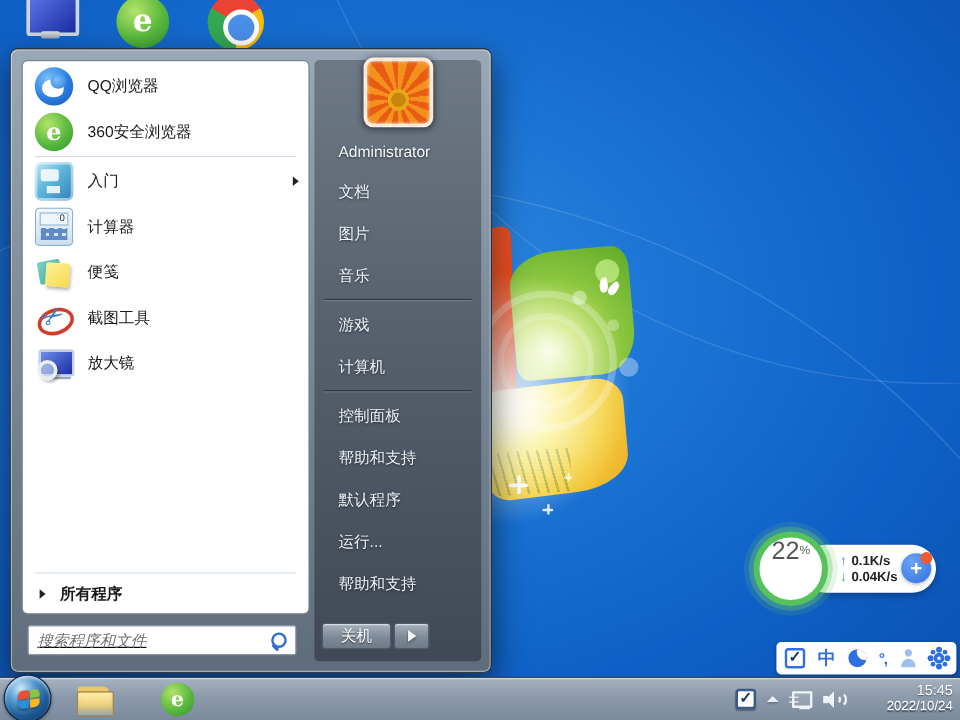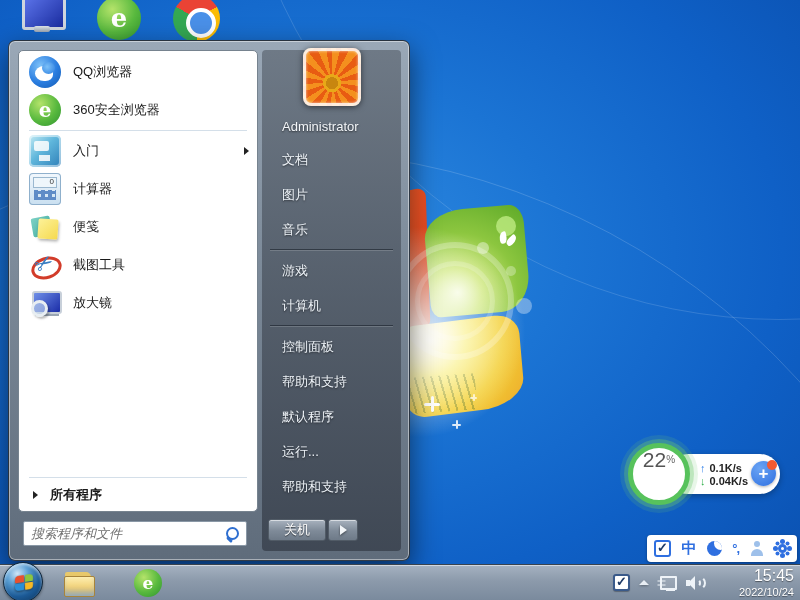--- a/index.html
+++ b/index.html
@@ -84,21 +84,21 @@
     font-size:13px; color:#1a1a1a; cursor:default; }
   .mi-label { flex:1; }
   .lsep { border-top:1px solid #d4dfe9; margin:1px 10px; }
   .spacer { flex:1; }
   .sub-arrow { width:0; height:0; border-top:4px solid transparent; border-bottom:4px solid transparent;
     border-left:5px solid #222; }
   .all-programs { height:32px; display:flex; align-items:center; gap:12px; padding-left:14px;
     font-size:13px; font-weight:bold; color:#1a1a1a; }
   .search-row { margin-top:9px; padding-left:5px; }
   .search-box { width:224px; height:25px; background:#fff; border:1px solid #8a98a6; border-radius:2px;
-    display:flex; align-items:center; padding:0 5px 0 7px; }
+    display:flex; align-items:center; padding:0 5px 0 7px;text-decoration:underline; }
   .search-box input { flex:1; border:none; outline:none; background:transparent; font-size:13px;
     color:#333; font-family:"Liberation Sans",sans-serif; min-width:0; }
   .search-box input::placeholder { font-style:italic; color:#707070; }
   .mag-icon { width:16px; height:16px; position:relative; flex:0 0 16px; }
   .mag-icon::before { content:""; position:absolute; right:2px; top:1px; width:9px; height:9px;
     border:2px solid #2f6fd0; border-radius:50%; }
   .mag-icon::after { content:""; position:absolute; left:1px; bottom:1px; width:7px; height:3px;
     background:#2f6fd0; border-radius:2px; transform:rotate(45deg); }
 
   .sm-right { flex:1; margin-left:4px; display:flex; flex-direction:column;
@@ -267,21 +267,21 @@
     background:#eef3f8; }
   .tray-vol::after { content:""; position:absolute; left:2px; top:1px; width:0; height:0;
     border-top:7px solid transparent; border-bottom:7px solid transparent;
     border-right:7px solid #eef3f8; }
   .vol-arc { position:absolute; border:2px solid transparent; border-right-color:#eef3f8;
     border-radius:50%; }
   .vol-arc.a1 { left:7px; top:4px; width:8px; height:8px; }
   .vol-arc.a2 { left:6px; top:1px; width:14px; height:14px; }
   .tray-clock { width:84px; text-align:right; color:#fff; text-shadow:0 1px 1px rgba(0,0,0,.45);
     line-height:1.25; padding-right:3px; }
-  .tray-time { font-size:16px; }
+  .tray-time { font-size:12px; }
   .tray-date { font-size:11px; }
 </style>
 </head>
 <body>
 
 <div class="desktop">
 
   <div class="wp arc1"></div>
   <div class="wp arc2"></div>
   <div class="wp pane-red"></div>

